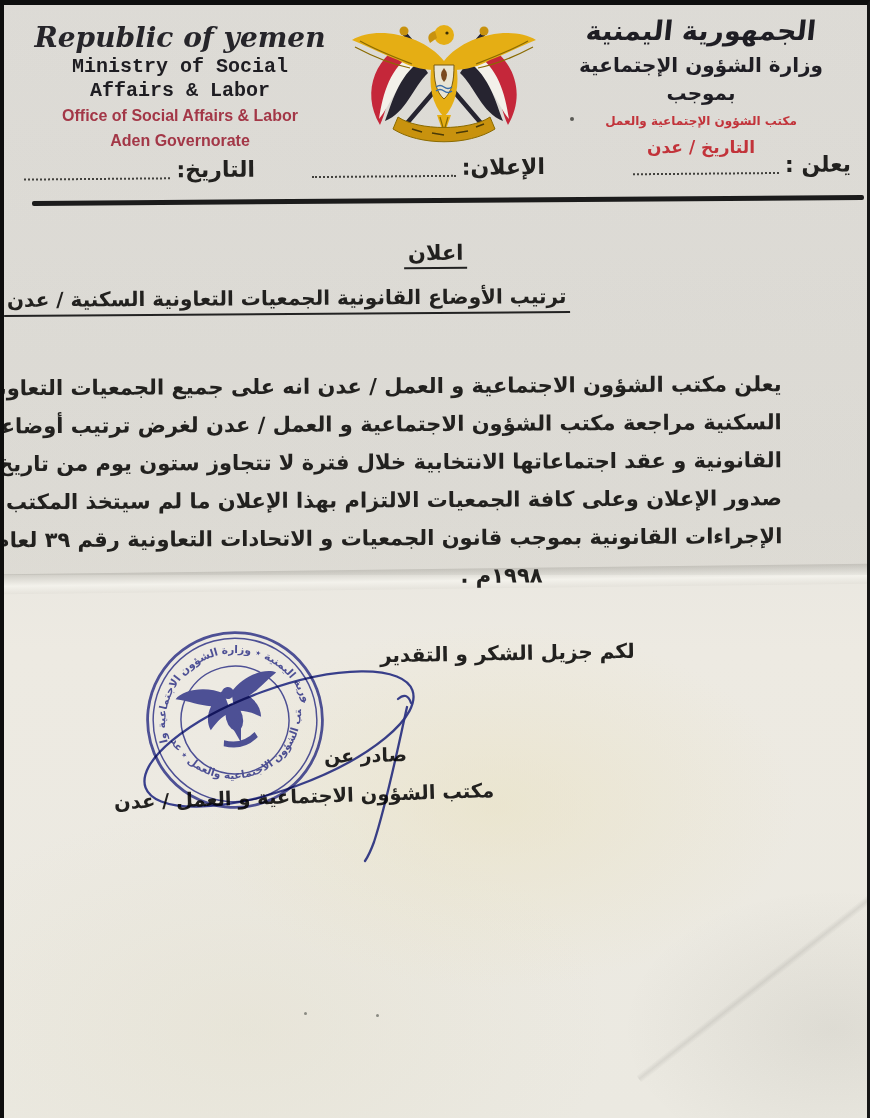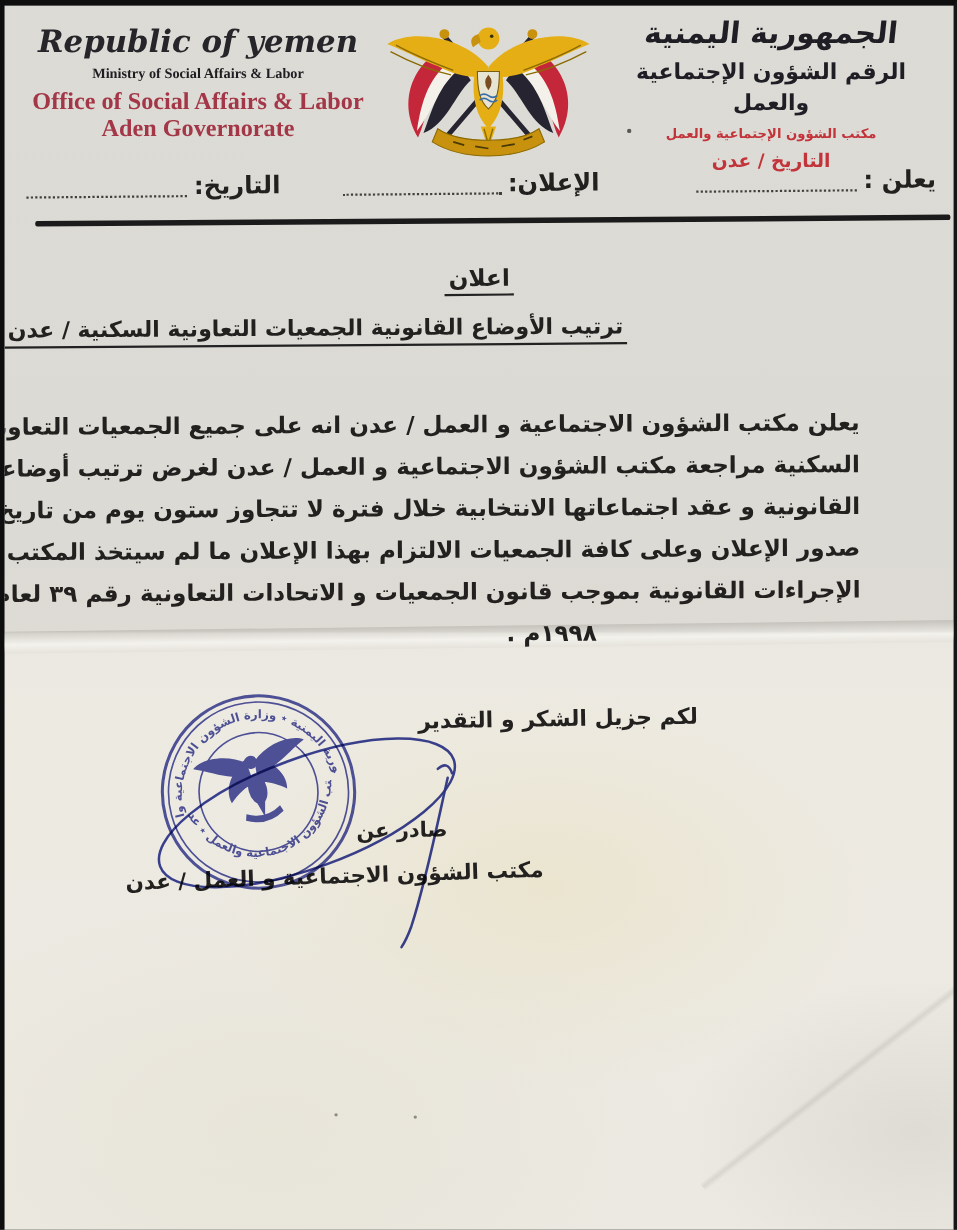--- a/index.html
+++ b/index.html
@@ -26,22 +26,22 @@
   .fold-crease{left:-6px;right:-6px;top:564px;height:20px;
     background:linear-gradient(180deg,rgba(108,106,98,.22),rgba(255,255,250,.42) 60%,rgba(160,158,150,.08));
     transform:rotate(-.7deg);pointer-events:none;z-index:1;}
   .corner-crease{left:600px;top:968px;width:330px;height:9px;
     background:linear-gradient(180deg,rgba(0,0,0,0),rgba(0,0,0,.08),rgba(0,0,0,0));
     transform:rotate(-38deg);pointer-events:none;z-index:1;}
   .speck{width:3px;height:3px;border-radius:50%;background:#8a8a82;z-index:1;}
   
   .hdr-en{left:22px;top:16px;width:308px;text-align:center;z-index:2;}
   .hdr-en .country{font-family:"DejaVu Serif",serif;font-style:italic;font-weight:bold;font-size:28px;line-height:34px;color:#26252a;text-align:center;}
-  .hdr-en .ministry{font-family:Liberation Serif, serif;font-weight:bold;font-size:13px;line-height:24px;color:#1e1d22;}
-  .hdr-en .office,.hdr-en .gov{font-family:Liberation Serif, serif;font-weight:bold;font-size:22px;line-height:25px;color:var(--header-red-en,#a33747);}
+  .hdr-en .ministry{font-family:Liberation Mono, monospace;font-weight:bold;font-size:20px;line-height:24px;color:#1e1d22;}
+  .hdr-en .office,.hdr-en .gov{font-family:Liberation Sans, sans-serif;font-weight:bold;font-size:16px;line-height:25px;color:var(--header-red-en,#a33747);}
   .hdr-ar{right:8px;top:6px;width:316px;text-align:center;z-index:2;direction:rtl;}
   .hdr-ar .country{font-weight:bold;font-size:27px;line-height:40px;transform:skewX(-6deg);color:#1f1e24;}
   .hdr-ar .ministry{font-weight:bold;font-size:20px;line-height:28px;color:#1f1e24;}
   .hdr-ar .office{font-weight:bold;font-size:12px;line-height:28px;color:var(--header-red-ar,#c2333a);}
   .hdr-ar .gov{font-weight:bold;font-size:17px;line-height:24px;color:var(--header-red-ar,#c2333a);}
   .emblem{left:336px;top:2px;z-index:2;}
   .gold{fill:var(--emblem-gold,#e5ae14);}
   .goldDark{fill:#c8920e;}
   .fline{stroke:#8a6a00;fill:none;stroke-width:1.2;}
   .pole{stroke:var(--emblem-black,#262430);stroke-width:4.5;stroke-linecap:round;}
@@ -92,21 +92,21 @@
 
   <div class="abs hdr-en">
     <div class="country">Republic of yemen</div>
     <div class="ministry">Ministry of Social Affairs &amp; Labor</div>
     <div class="office">Office of Social Affairs &amp; Labor</div>
     <div class="gov">Aden Governorate</div>
   </div>
 
   <div class="abs hdr-ar" dir="rtl">
     <div class="country">الجمهورية اليمنية</div>
-    <div class="ministry">الرقم الشؤون الإجتماعية والعمل</div>
+    <div class="ministry">وزارة الشؤون الإجتماعية بموجب</div>
     <div class="office">مكتب الشؤون الإجتماعية والعمل</div>
     <div class="gov">التاريخ / عدن</div>
   </div>
 
   <svg class="abs emblem" width="208" height="140" viewBox="0 0 208 140">
 
     <path class="pole" d="M64,26 L146,122"></path>
     <path class="pole" d="M144,26 L62,122"></path>
     <circle class="goldDark" cx="64" cy="24" r="4.5"></circle>
     <circle class="goldDark" cx="144" cy="24" r="4.5"></circle>

